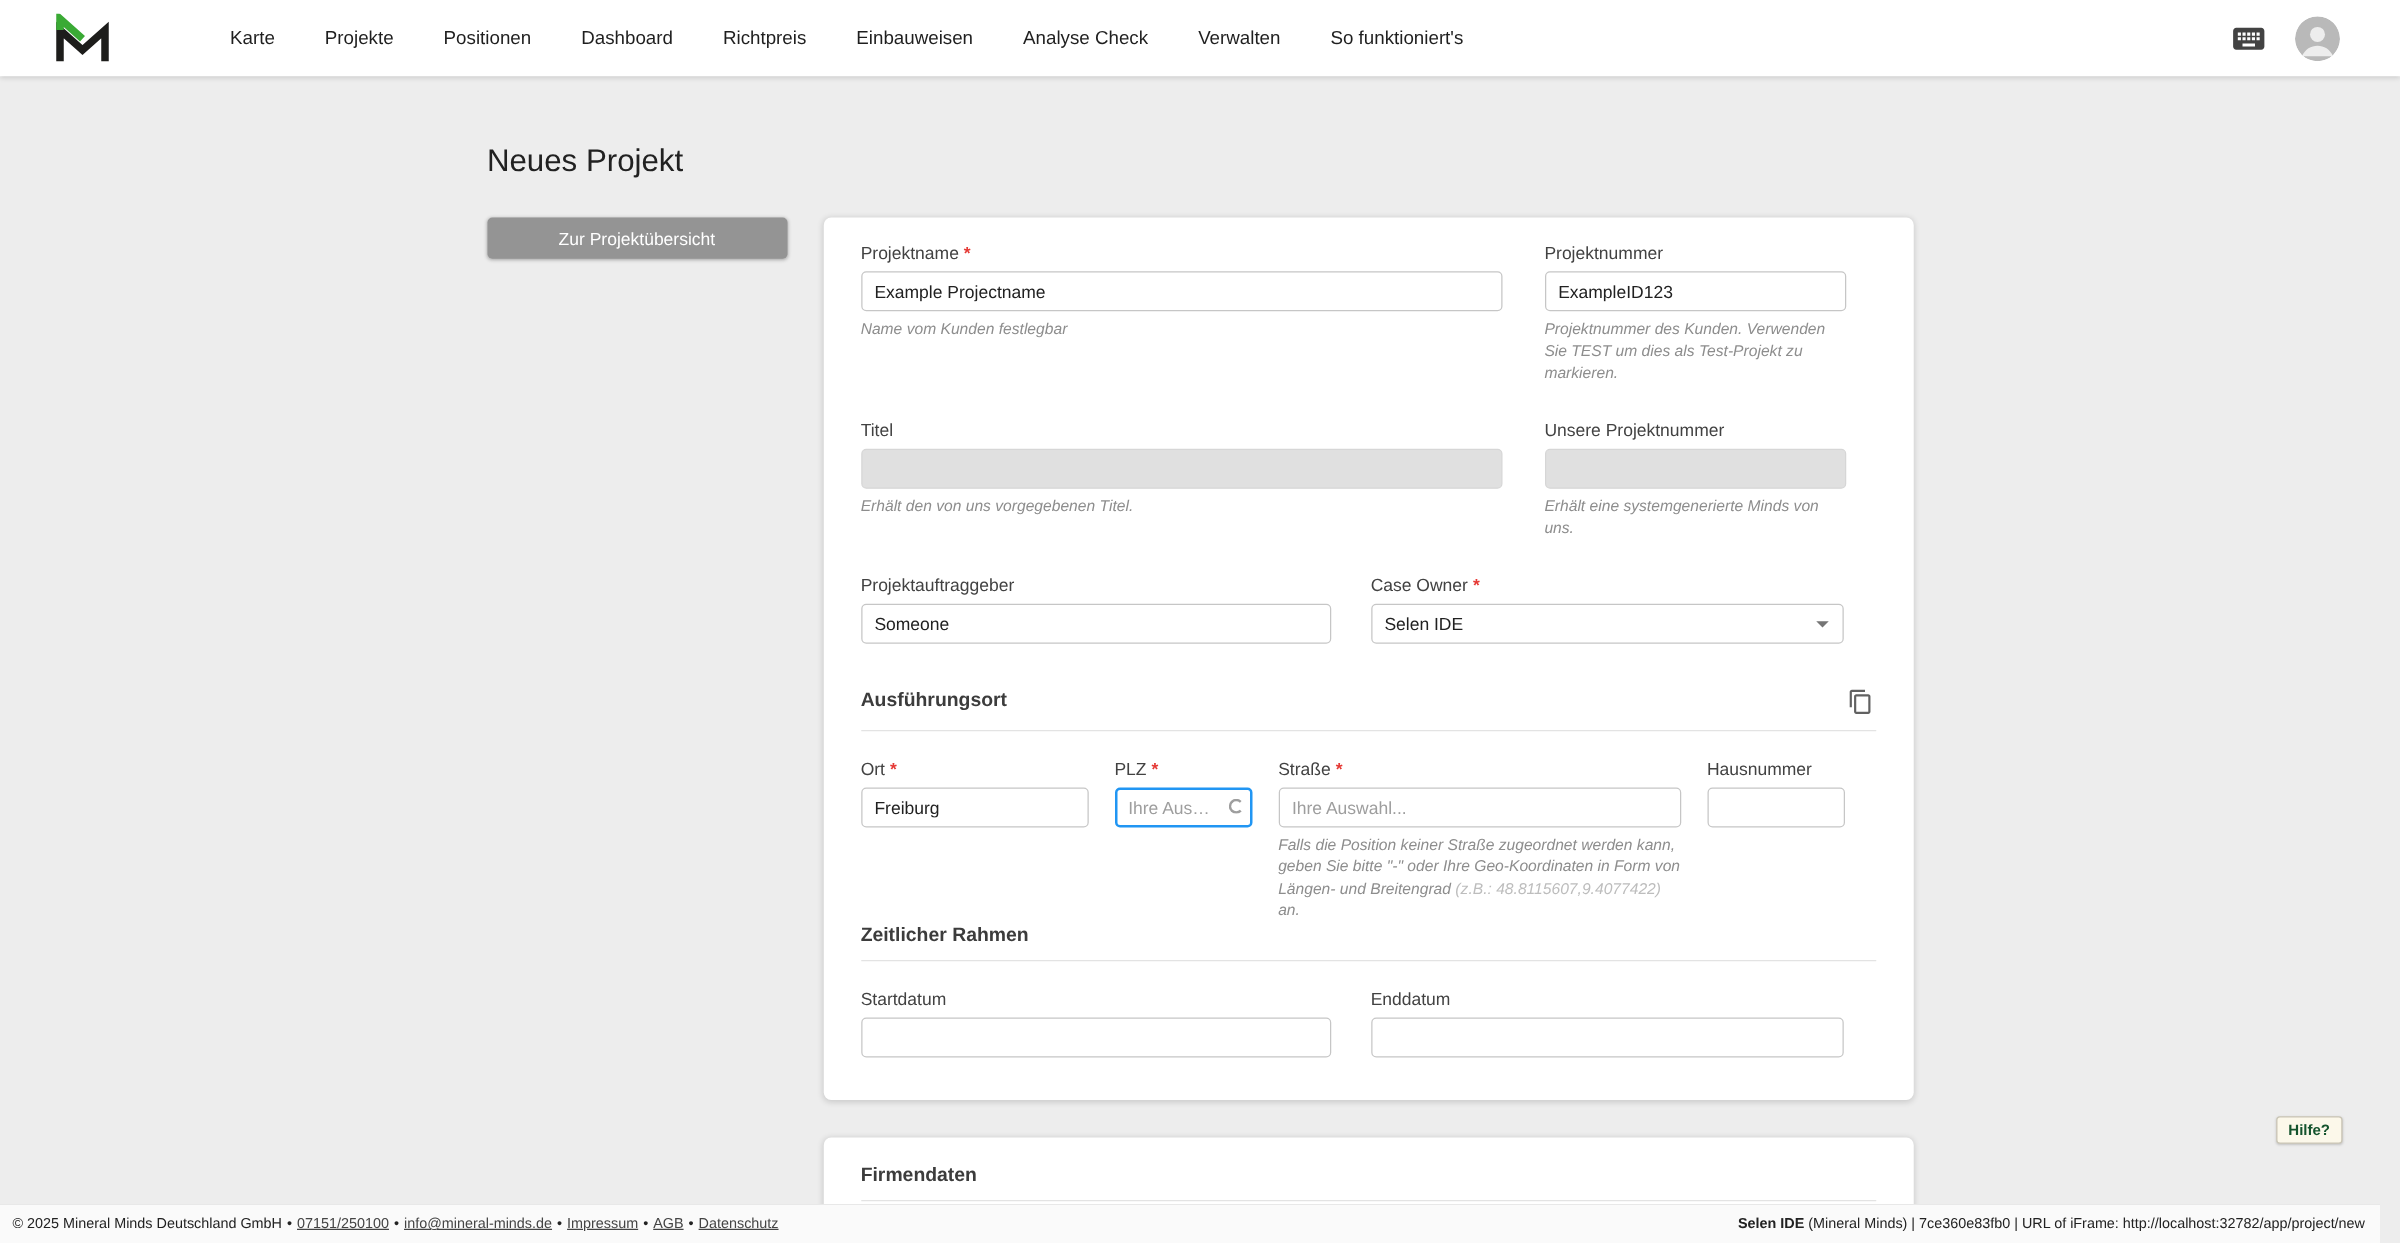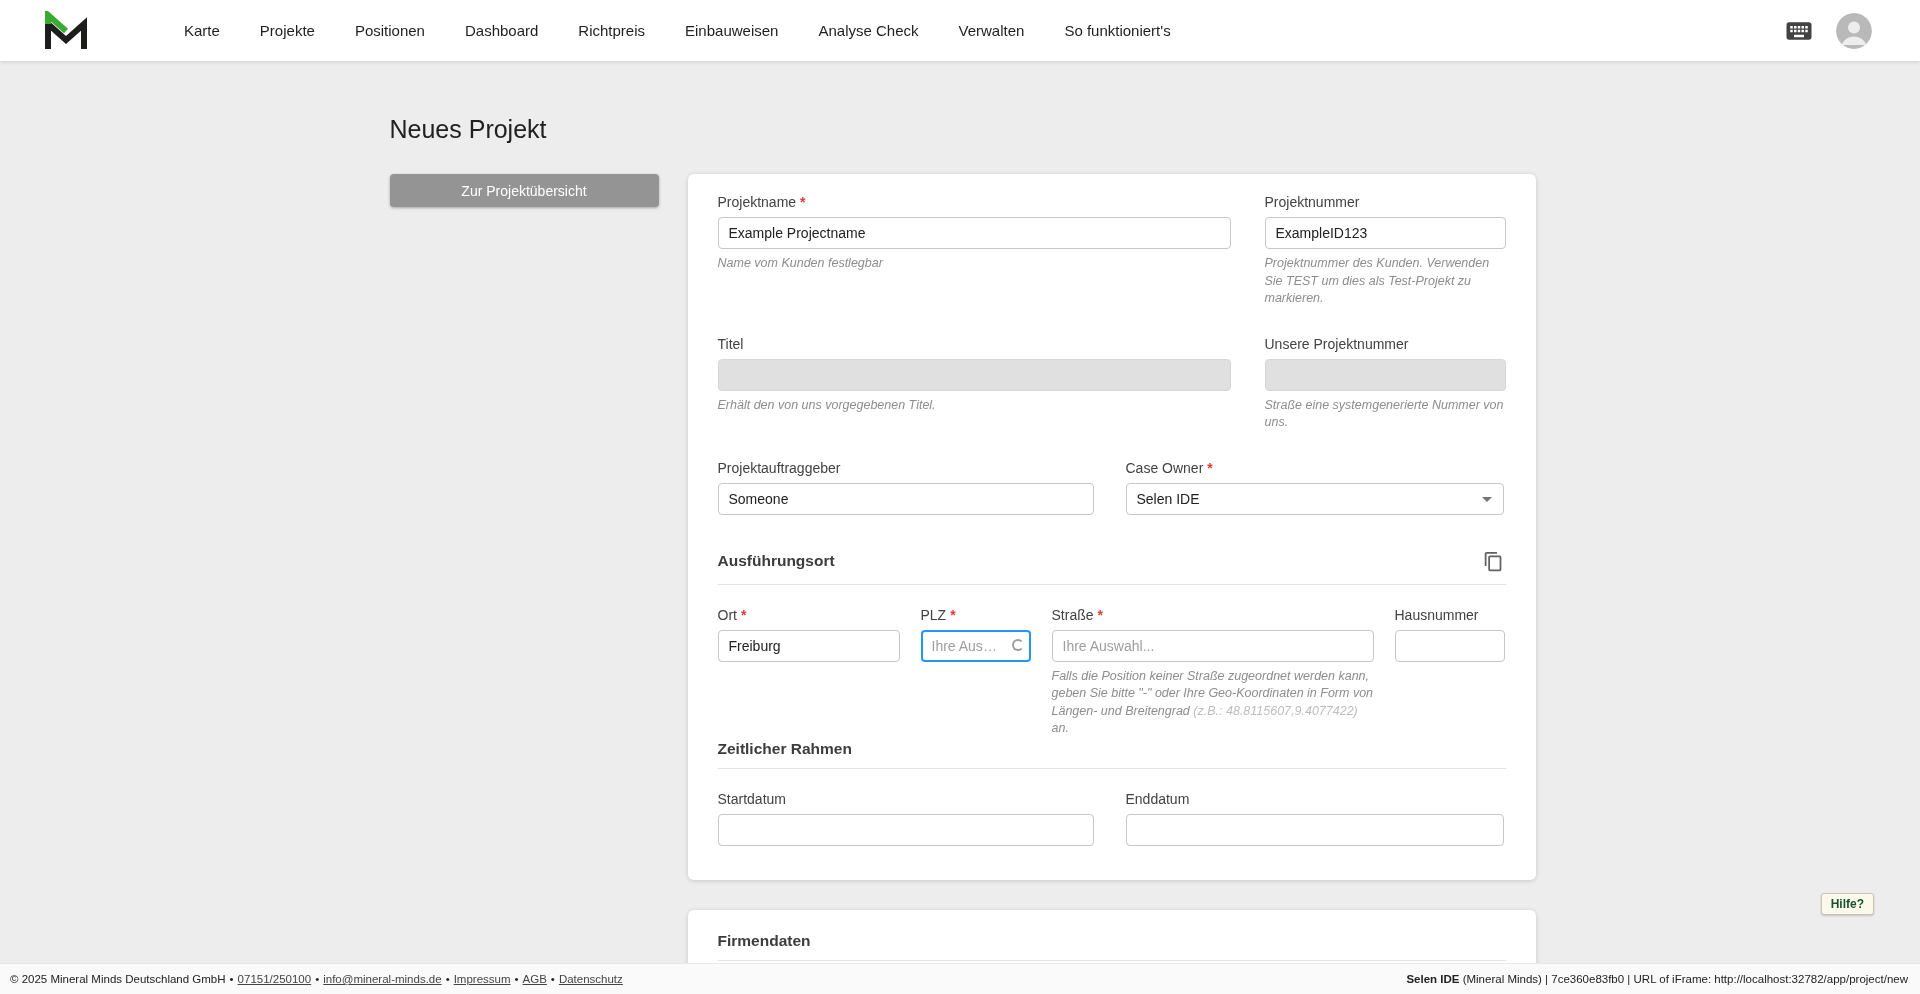--- a/index.html
+++ b/index.html
@@ -26,21 +26,21 @@
   }
   .nav-right { margin-left: auto; display: flex; align-items: center; gap: 22px; }
   .icon-btn { background: none; border: none; padding: 0; cursor: pointer; display: flex; align-items: center; }
   .avatar { width: 36px; height: 36px; border-radius: 50%; overflow: hidden; display: block; }
 
   
   .main-area { padding-top: 54px; }
   .container { width: 1141px; margin: 0 auto; }
   .page-title { font-size: 25px; font-weight: 500; color: #212121; margin: 0 0 30px 0; }
   .layout { display: flex; gap: 29px; align-items: flex-start; }
-  .left-col { width: 269px; flex-shrink: 0; }
+  .left-col { width: 240px; flex-shrink: 0; }
   .right-col { flex: 1; }
 
   .back-btn {
     width: 100%; height: 33px;
     background: #949494; color: #ffffff;
     border: none; border-radius: 4px;
     font-family: "Liberation Sans", sans-serif;
     font-size: 14px; cursor: pointer;
     box-shadow: 0 1px 3px rgba(0,0,0,0.3);
   }
@@ -111,21 +111,21 @@
   .help-btn {
     position: fixed; right: 46px; bottom: 79px; z-index: 60;
     background: #fcf8ea; border: 1px solid #c9c4b4; border-radius: 3px;
     padding: 3px 9px; font-size: 12px; color: #14532d;
     font-family: "Liberation Sans", sans-serif;
     box-shadow: 0 1px 2px rgba(0,0,0,0.18); cursor: pointer; font-weight: bold;
   }
 
   
   .footer {
-    position: fixed; left: 0; right: 0; bottom: 0; height: 31px; z-index: 50;
+    position: fixed; left: 0; right: 16px; bottom: 0; height: 31px; z-index: 50;
     background: #fafafa; border-top: 1px solid #e8e8e8;
     display: flex; align-items: center; justify-content: space-between;
     padding: 0 12px 0 10px; font-size: 11.5px; color: #222;
   }
   .footer a { color: #444; text-decoration: underline; cursor: pointer; }
   .sep { margin: 0 4px; color: #222; }
   .bold { font-weight: 700; }
 </style>
 </head>
 <body>
@@ -194,21 +194,21 @@
 
           <div class="frow cols-main">
             <div class="field">
               <label class="flabel">Titel</label>
               <input class="tinput" type="text" disabled="" value="" style="">
               <div class="helper">Erhält den von uns vorgegebenen Titel.</div>
             </div>
             <div class="field">
               <label class="flabel">Unsere Projektnummer</label>
               <input class="tinput" type="text" disabled="" value="" style="">
-              <div class="helper">Straße eine systemgenerierte Nummer von uns.</div>
+              <div class="helper">Erhält eine systemgenerierte Minds von uns.</div>
             </div>
           </div>
 
           <div class="frow cols-half">
             <div class="field">
               <label class="flabel">Projektauftraggeber</label>
               <input class="tinput" type="text" value="Someone" style="">
             </div>
             <div class="field">
               <label class="flabel"><span>Case Owner</span><span class="req">*</span></label>

